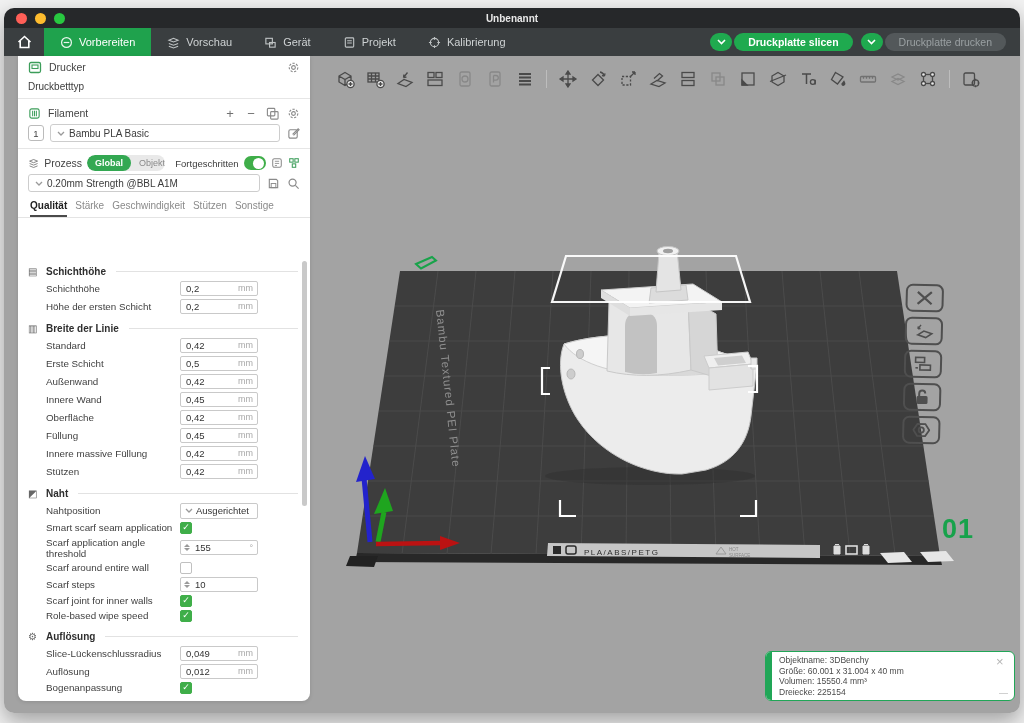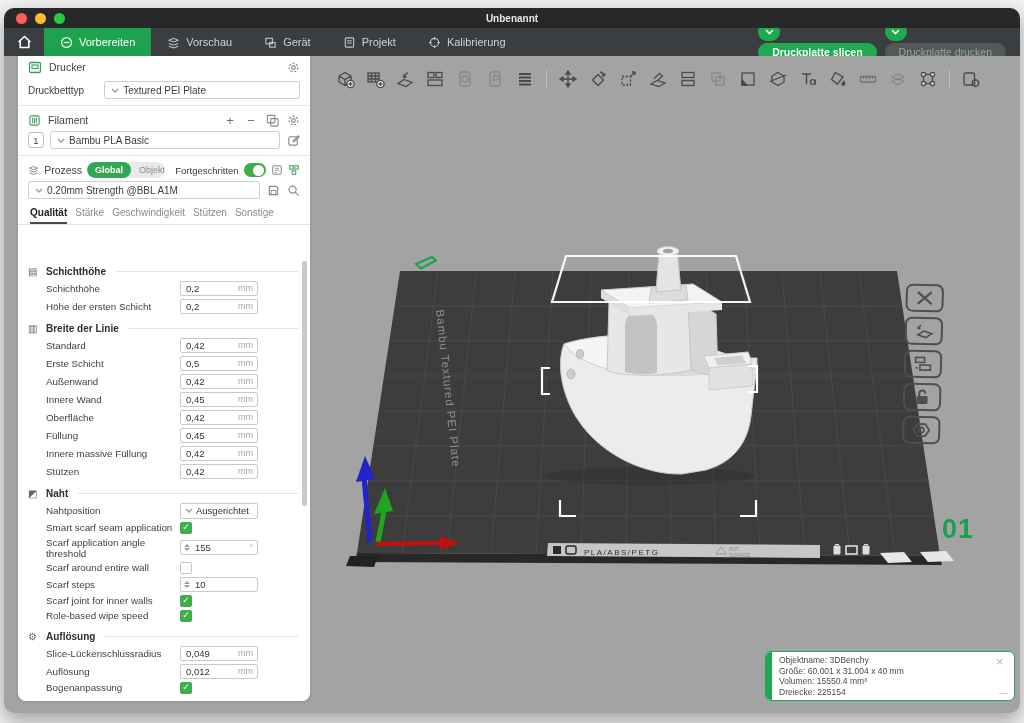--- a/index.html
+++ b/index.html
@@ -14,21 +14,21 @@
   .wtitle { position:absolute; left:0; right:0; text-align:center; color:#e8e8e8; font-size:10px; font-weight:bold; }
 
   
   .tabbar { height:28px; background:#3a3e40; display:flex; align-items:stretch; }
   .home-btn { width:40px; display:flex; align-items:center; justify-content:center; cursor:pointer; }
   .tab { display:flex; align-items:center; gap:6px; padding:0 16px; color:#ced2d3; font-size:11px; cursor:pointer; }
   .tab.active { background:#1fa24d; color:#fff; }
   .tab svg { opacity:.9 }
   .tabbar .spacer { flex:1; }
   .actions { display:flex; align-items:center; gap:8px; margin-right:14px; }
-  .split { display:flex; gap:2px;flex-direction:column; }
+  .split { display:flex; gap:2px; }
   .chev-btn { width:22px; height:18px; border-radius:9px; background:#1faa4f; display:flex; align-items:center; justify-content:center; cursor:pointer; }
   .pill { height:18px; border-radius:9px; padding:0 14px; font-size:10.5px; display:flex; align-items:center; cursor:pointer; }
   .pill.slice { background:#1faa4f; color:#fff; font-weight:bold; }
   .pill.print { background:#53585a; color:#9aa0a2; }
   .chev-btn.disabled { background:#1faa4f; }
 
   
   .main { position:absolute; top:48px; left:0; right:0; bottom:0; background:#a3a3a3; }
 
   
@@ -181,26 +181,20 @@
           <svg width="13" height="13" viewBox="0 0 14 14">
               <circle cx="7" cy="7" r="2" fill="none" stroke="#8a8a8a" stroke-width="1.2"></circle>
               <circle cx="7" cy="7" r="4.6" fill="none" stroke="#8a8a8a" stroke-width="1.2" stroke-dasharray="2.4 1.6"></circle>
             </svg>
         </span>
       </div>
 
 
       <div class="row" style="margin-top:3px;">
         <span class="lbl">Druckbetttyp</span>
-        <div class="select" style="margin-left:14px;">
-          <svg width="8" height="5" viewBox="0 0 8 5">
-              <path d="M1,1 L4,4 L7,1" fill="none" stroke="#9a9a9a" stroke-width="1.3"></path>
-            </svg>
-          <span class="txt">Textured PEI Plate</span>
-        </div>
       </div>
 
       <div class="divider"></div>
 
       <div class="sect-head">
         <svg width="13" height="13" viewBox="0 0 14 14">
             <rect x="2" y="2" width="10" height="10" rx="2" fill="none" stroke="#3c9d5a" stroke-width="1.2"></rect>
             <path d="M5,4 V10 M7,4 V10 M9,4 V10" stroke="#3c9d5a" stroke-width="1.1"></path>
           </svg>
         <span class="sect-title">Filament</span>

